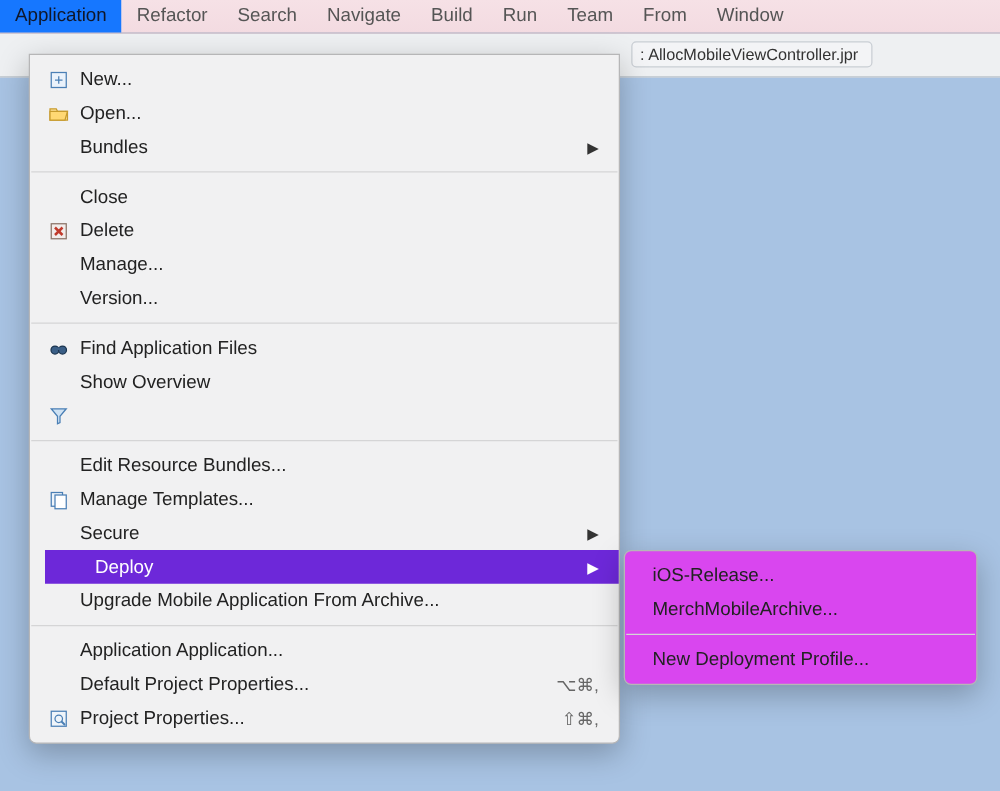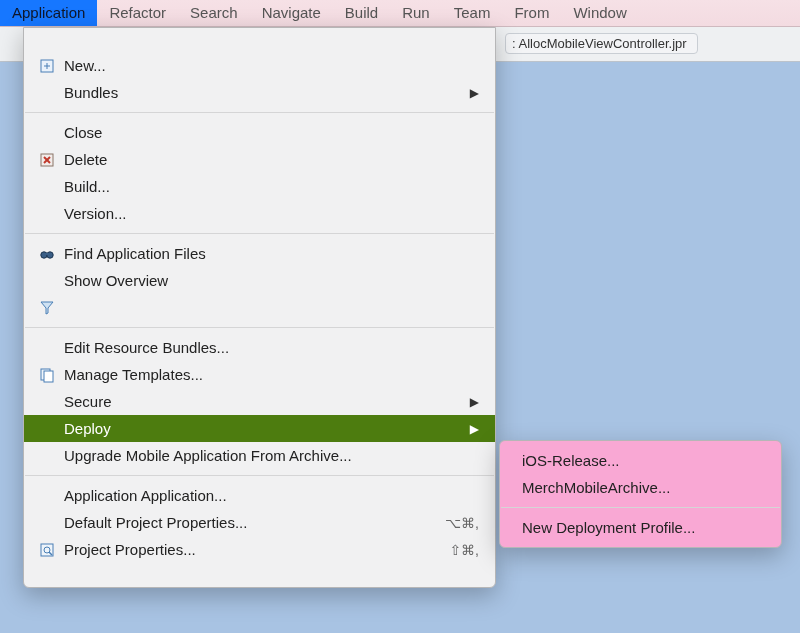--- a/index.html
+++ b/index.html
@@ -46,28 +46,28 @@
     font-size: 13px;
     color: #333;
     background: #f3f4f6;
     border: 1px solid #c9ced4;
     border-radius: 4px;
     padding: 2px 10px 2px 6px;
   }
   
   .dropdown {
     position: absolute;
-    top: 27px;
+    top: 43px;
     left: 23px;
     width: 473px;
     background: #f1f1f2;
     border: 1px solid #b6b6b7;
     border-radius: 0 0 6px 6px;
     box-shadow: 0 8px 24px rgba(0,0,0,0.25);
-    padding: 24px 0;
+    padding: 6px 0;
   }
   .menu-item {
     display: flex;
     align-items: center;
     height: 27px;
     padding: 0 16px 0 12px;
     color: #222;
     cursor: default;
     position: relative;
   }
@@ -82,36 +82,37 @@
   .menu-item .short {
     color: #666;
     font-size: 14px;
     margin-left: 8px;
   }
   .menu-item .arrow {
     font-size: 12px;
     color: #333;
   }
   .menu-item.highlight {
-    background: #4d7c0f;
+    background: #6d28d9;
     color: #fff;
+    margin-left: 12px;
   }
   .menu-item.highlight .arrow { color: #fff; }
   .separator {
     height: 1px;
     margin: 6px 1px;
     background: #d5d5d6;
   }
   
   .submenu {
     position: absolute;
     top: 440px;
     left: 499px;
     width: 283px;
-    background: #f9a8d4;
+    background: #d946ef;
     border: 1px solid #b6b6b7;
     border-radius: 6px;
     box-shadow: 0 8px 24px rgba(0,0,0,0.25);
     padding: 6px 0;
   }
   .submenu .menu-item { padding-left: 22px; }
 </style>
 </head>
 <body>
 
@@ -137,20 +138,29 @@
     <span class="icon">
       <svg width="16" height="16" viewBox="0 0 16 16">
           <rect x="2" y="2" width="12" height="12" fill="#eaf2fb" stroke="#4a7fb5"></rect>
           <line x1="8" y1="5" x2="8" y2="11" stroke="#4a7fb5"></line>
           <line x1="5" y1="8" x2="11" y2="8" stroke="#4a7fb5"></line>
         </svg>
     </span>
     <span class="label">New...</span>
   </div>
 
+  <div class="menu-item">
+    <span class="icon">
+      <svg width="16" height="16" viewBox="0 0 16 16">
+          <path d="M1 4h5l1 2h8v7H1z" fill="#ffe39a" stroke="#c79b2d"></path>
+          <path d="M1 6h14l-2 7H1z" fill="#ffd873" stroke="#c79b2d"></path>
+        </svg>
+    </span>
+    <span class="label">Open...</span>
+  </div>
 
   <div class="menu-item">
     <span class="icon"></span>
     <span class="label">Bundles</span>
     <span class="arrow">▶</span>
   </div>
 
   <div class="separator"></div>
 
   <div class="menu-item">
@@ -164,21 +174,21 @@
           <rect x="2" y="2" width="12" height="12" fill="#f2ecea" stroke="#8a7467"></rect>
           <line x1="5" y1="5" x2="11" y2="11" stroke="#c0392b" stroke-width="2"></line>
           <line x1="11" y1="5" x2="5" y2="11" stroke="#c0392b" stroke-width="2"></line>
         </svg>
     </span>
     <span class="label">Delete</span>
   </div>
 
   <div class="menu-item">
     <span class="icon"></span>
-    <span class="label">Build...</span>
+    <span class="label">Manage...</span>
   </div>
 
   <div class="menu-item">
     <span class="icon"></span>
     <span class="label">Version...</span>
   </div>
 
   <div class="separator"></div>
 
   <div class="menu-item">

